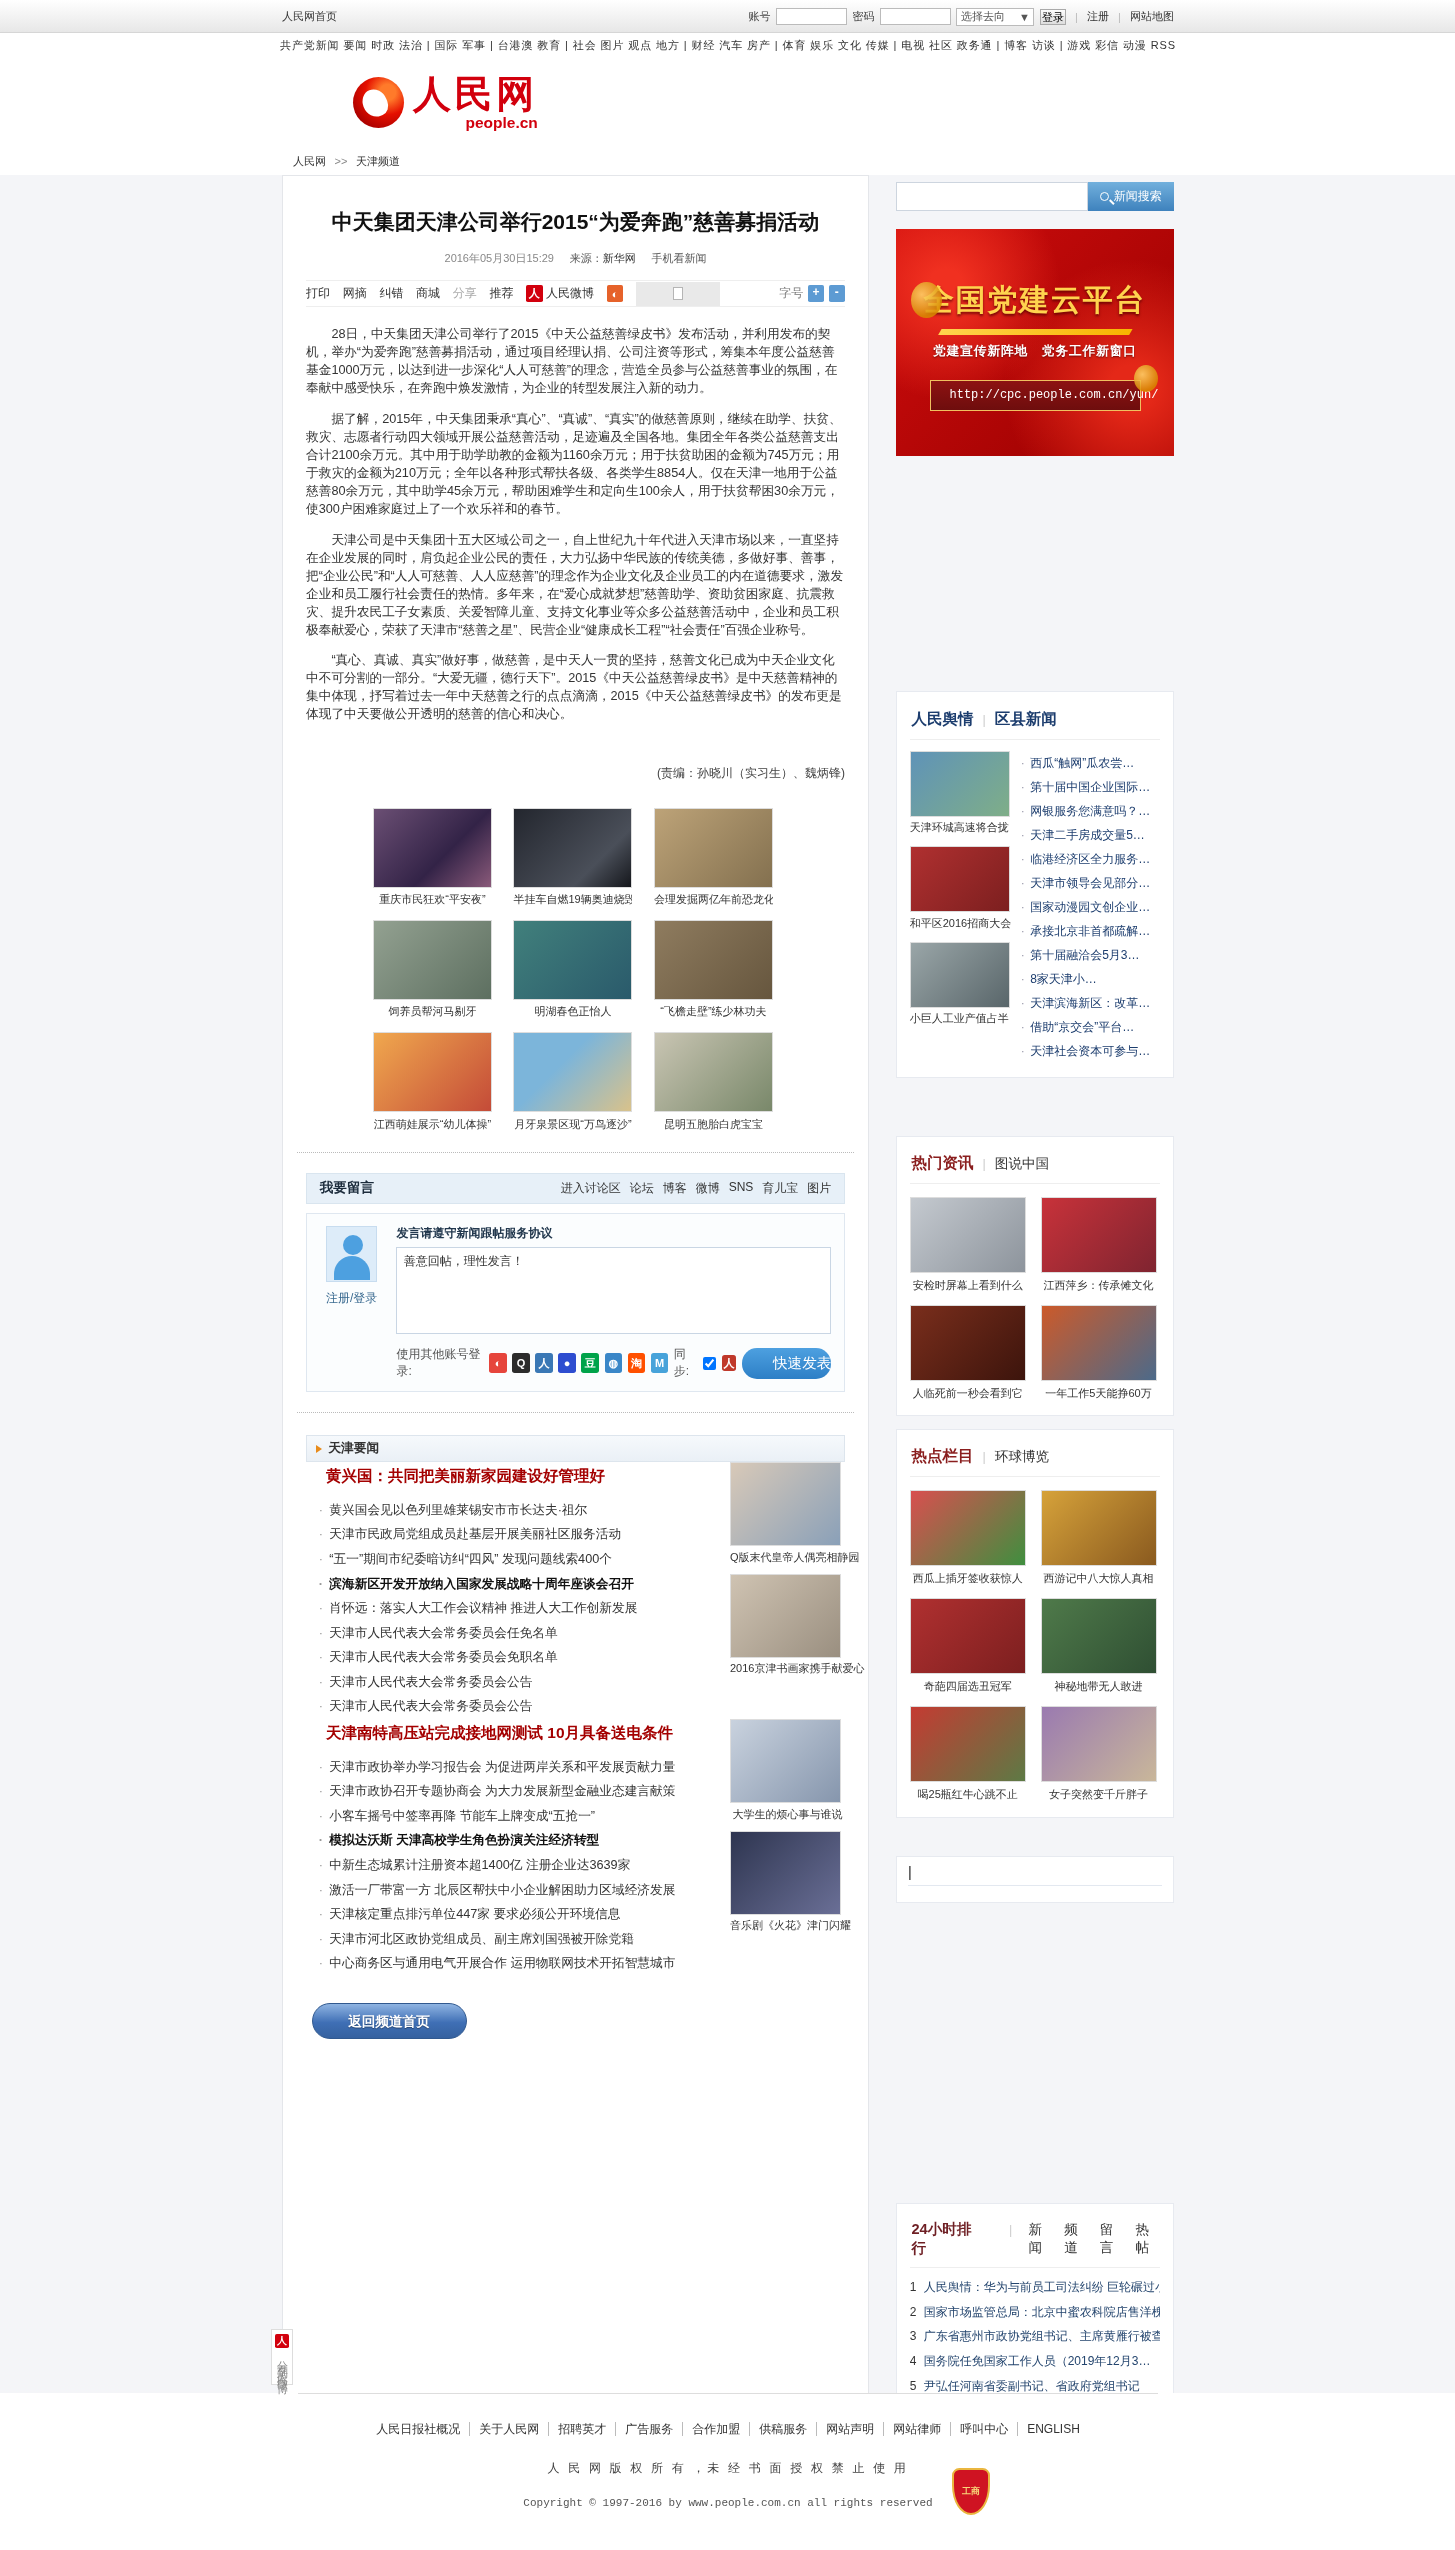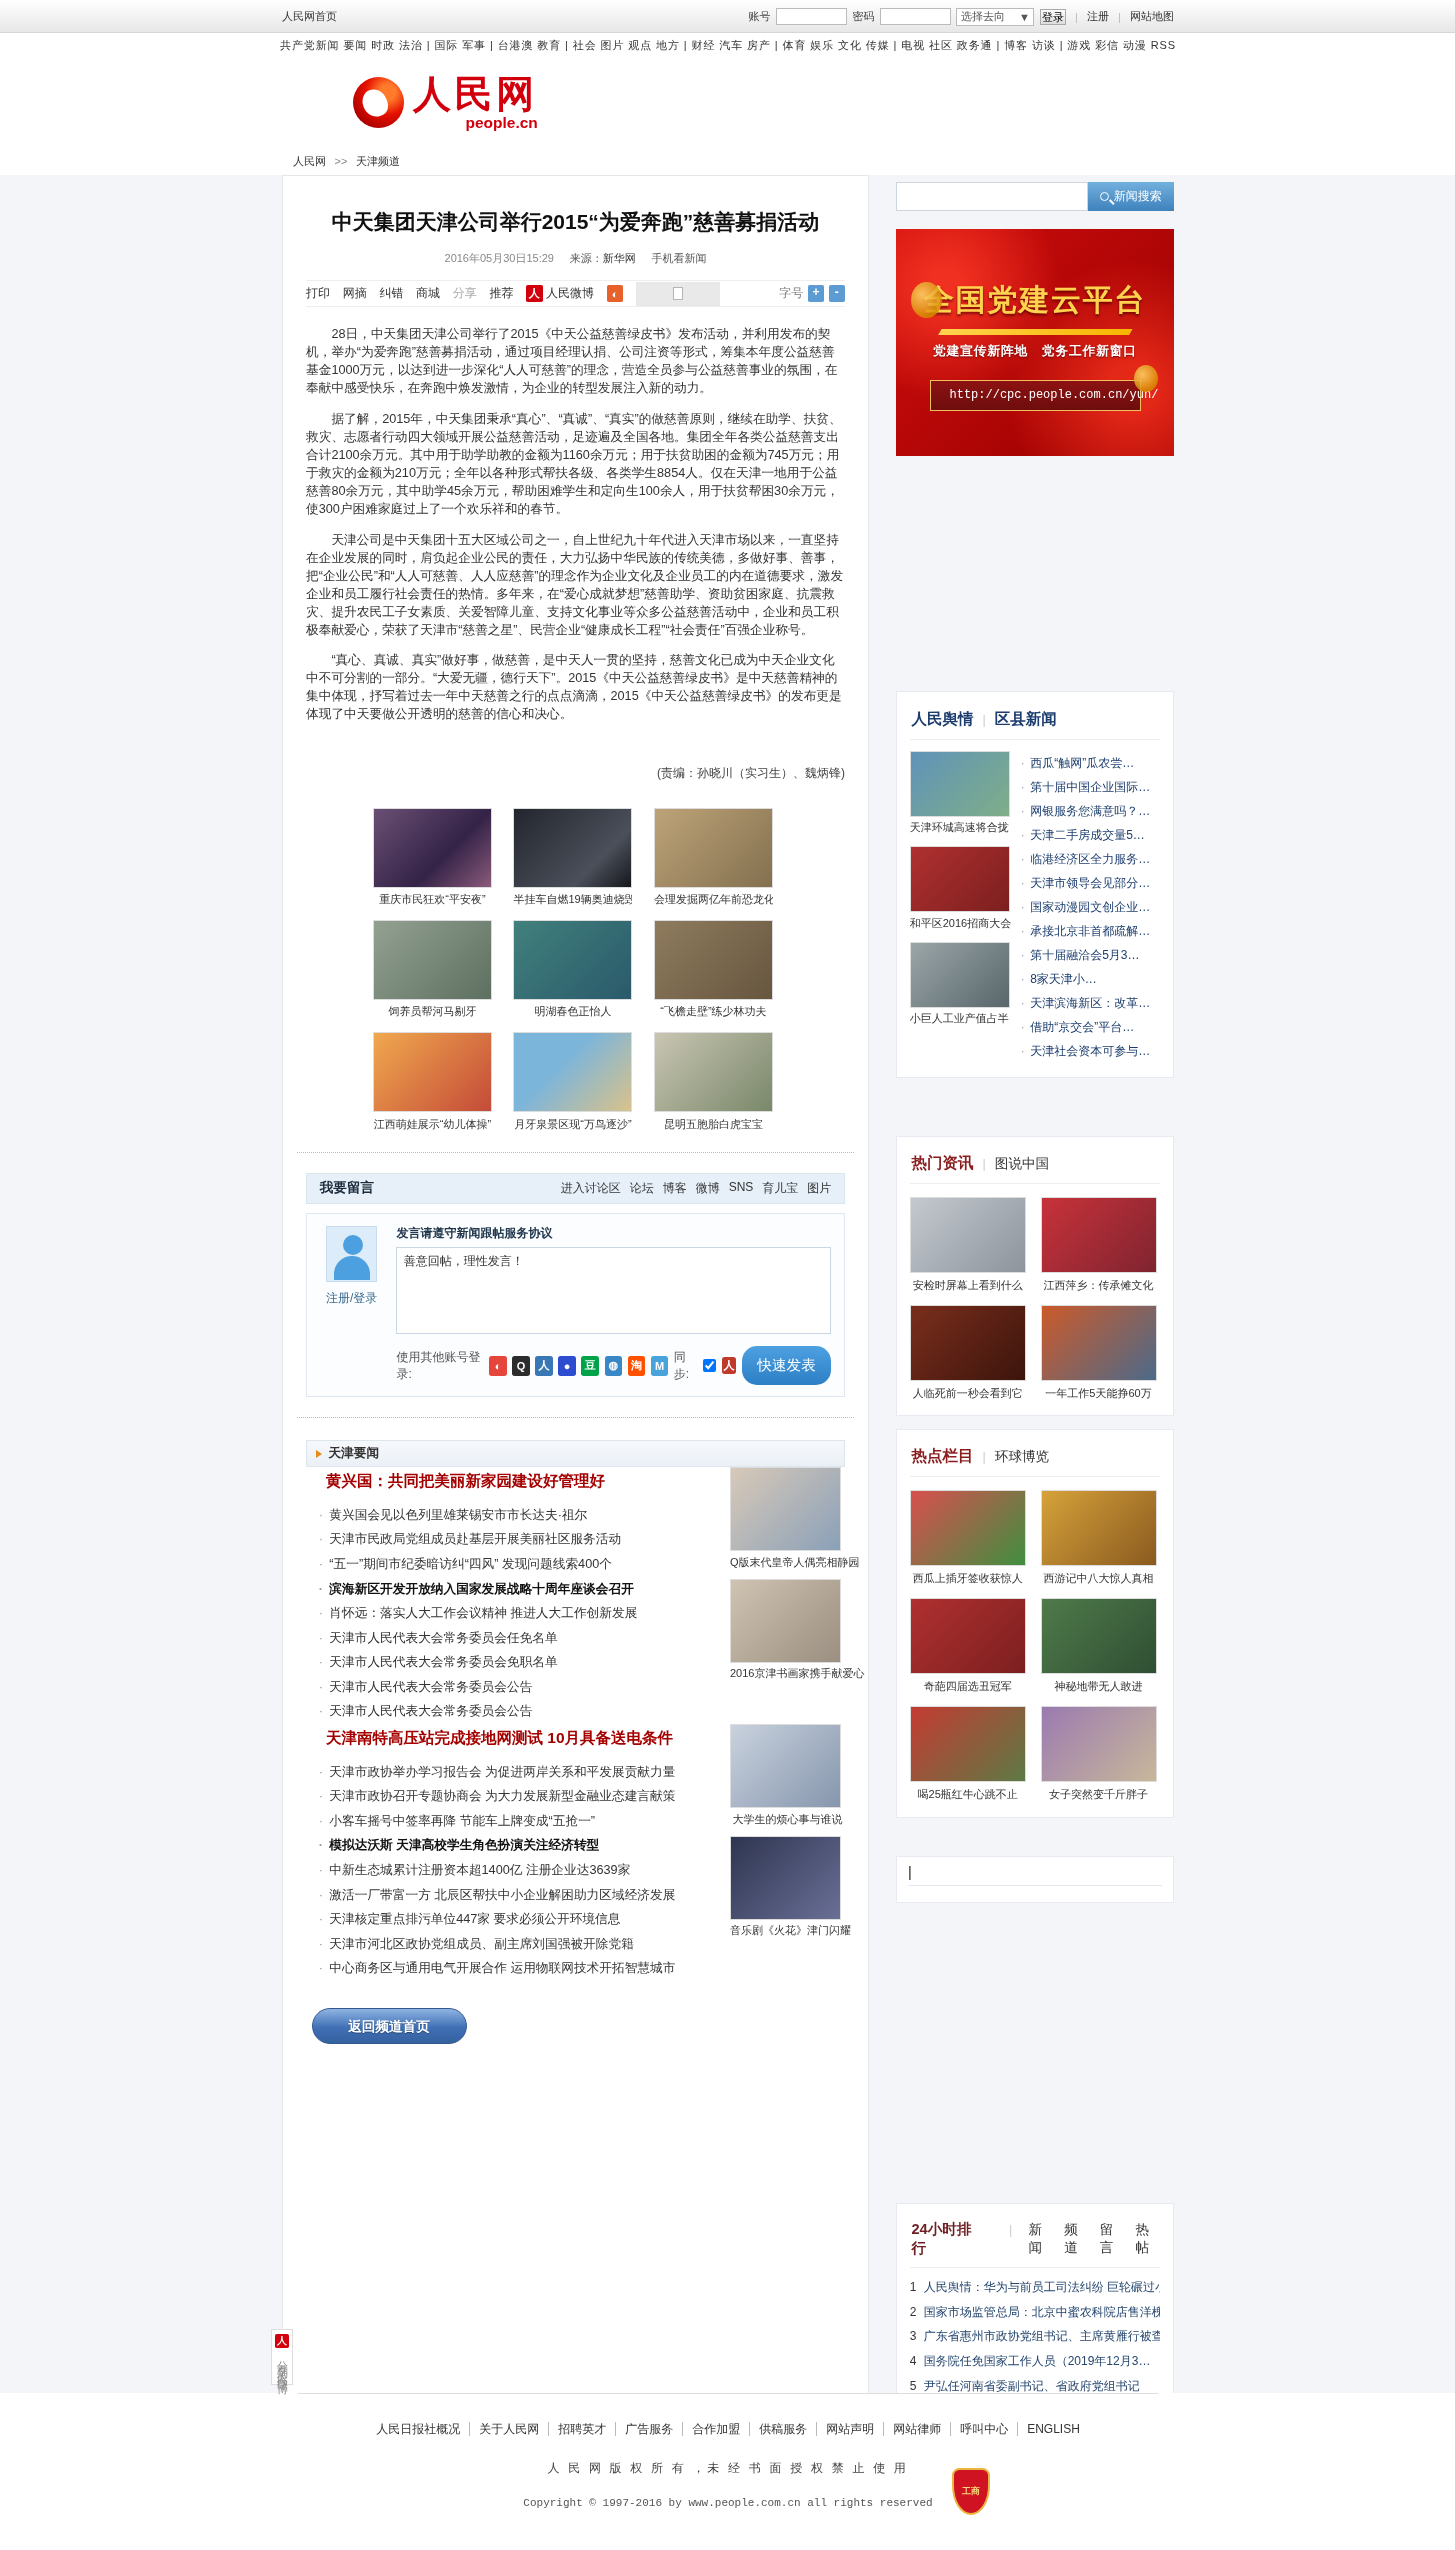--- a/index.html
+++ b/index.html
@@ -117,22 +117,22 @@
   .avatar::before { content:""; position:absolute; left:15.5px; top:7.3px; width:20px; height:20px; border-radius:50%; background:#4da0e0; }
   .avatar::after { content:""; position:absolute; left:7.3px; top:29px; width:36px; height:24px; border-radius:18px 18px 0 0; background:#4da0e0; }
   .reglogin { display:block; font-size:12px; color:#3a6globalization90; color:#3a6a90; margin-top:7.3px; }
   .cmt-right { flex:1; }
   .agree { font-size:12px; font-weight:bold; color:#22384e; }
   .cmt-ta { width:100%; height:87px; margin-top:5.5px; border:0.9px solid #c9d6e4; font-size:12px; color:#333;
             padding:4.5px 6.4px; resize:none; font-family:"Liberation Sans",sans-serif; }
   .cmt-actions { display:flex; align-items:center; margin-top:9px; gap:5.5px; font-size:12px; color:#555; }
   .sicon { width:20px; height:20px; border-radius:2.7px; display:inline-flex; align-items:center; justify-content:center;
            color:#fff; font-size:11px; font-weight:bold; }
-  .quick-btn { margin-left:auto; width:102px; height:39px; border:none; border-radius:15px; color:#fff;
-               font-size:14.6px; background:linear-gradient(#4da0e0,#2d7fc6); cursor:pointer; }
+  .quick-btn { margin-left:auto; width:102px; height:31px; border:none; border-radius:15px; color:#fff;
+               font-size:14.6px; background:linear-gradient(#4da0e0,#2d7fc6); cursor:pointer;text-align:right; }
 
   
   .tj-strip { margin-top:22px; background:linear-gradient(#f6f9fc,#eaf0f6); border:0.9px solid #dde5ed;
               height:27px; display:flex; align-items:center; padding:0 9px; gap:6.4px; }
   .tj-arrow { width:0; height:0; border-left:6.4px solid #e88b1a; border-top:4.5px solid transparent; border-bottom:4.5px solid transparent; }
   .tj-strip b { font-size:12.7px; color:#333; }
   .news-group { display:flex; gap:16.4px; }
   .ng-list { flex:1; padding-left:12.7px; }
   .ng-head { font-size:15.5px; font-weight:bold; color:#a40000; margin:3.6px 0 11px 7.3px; }
   .ng-list ul { list-style:none; }

